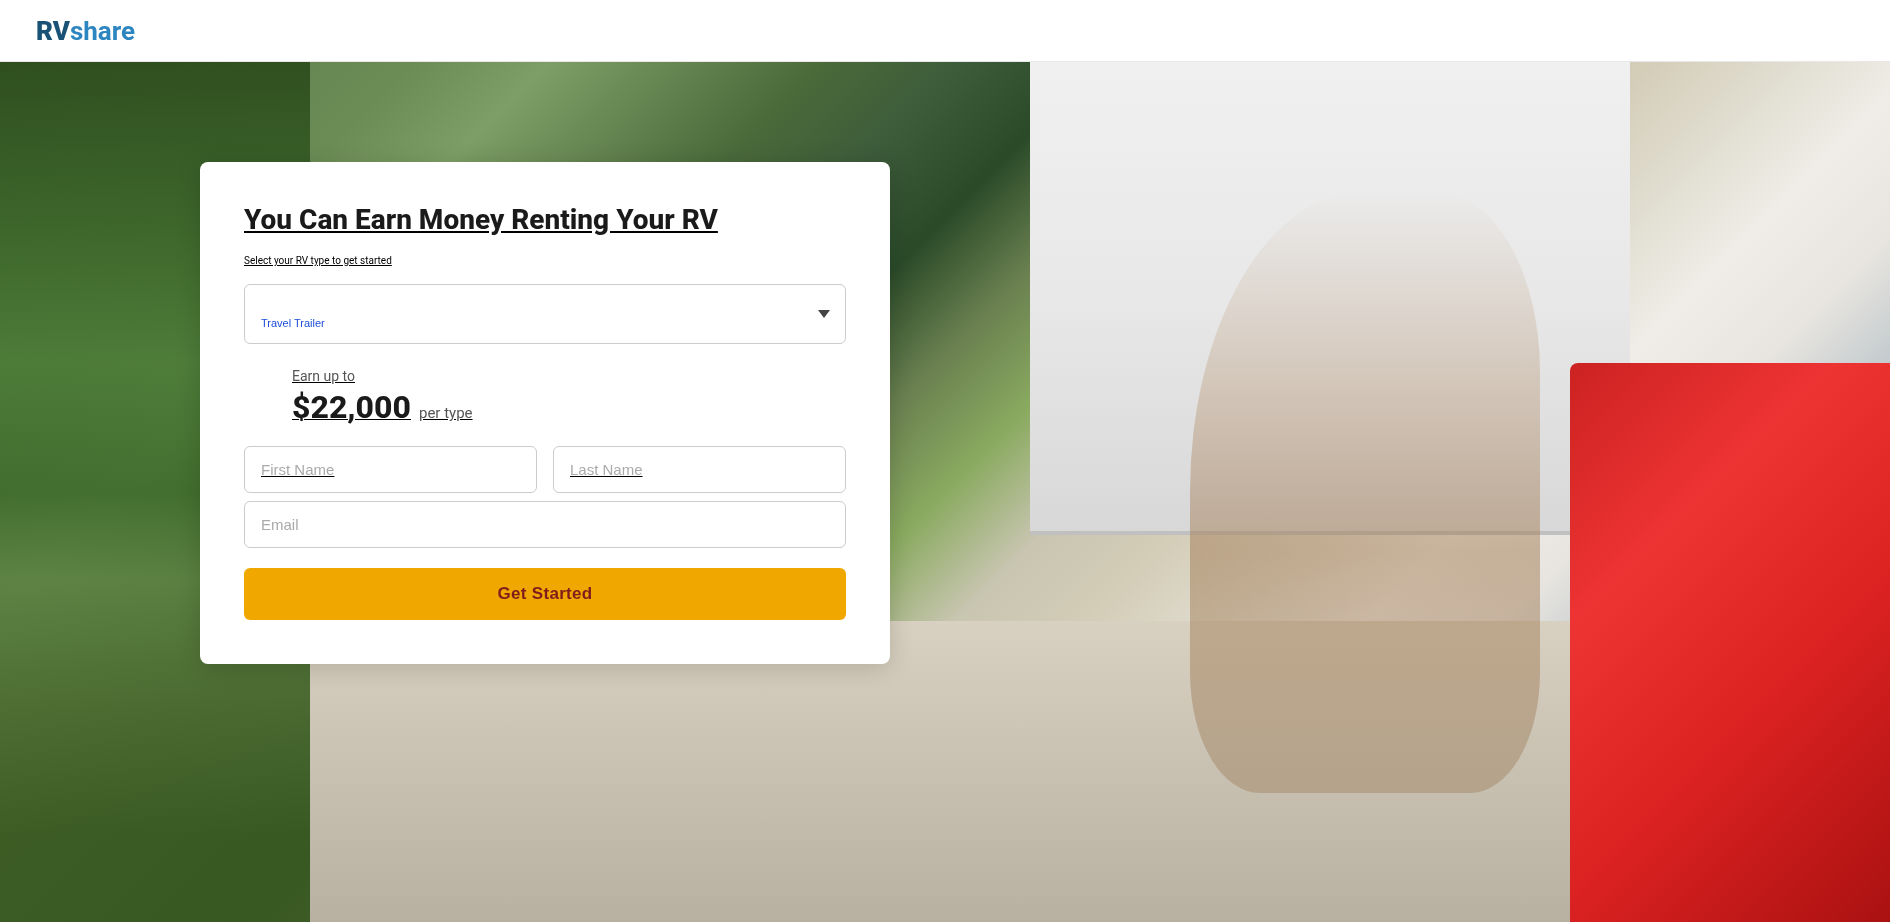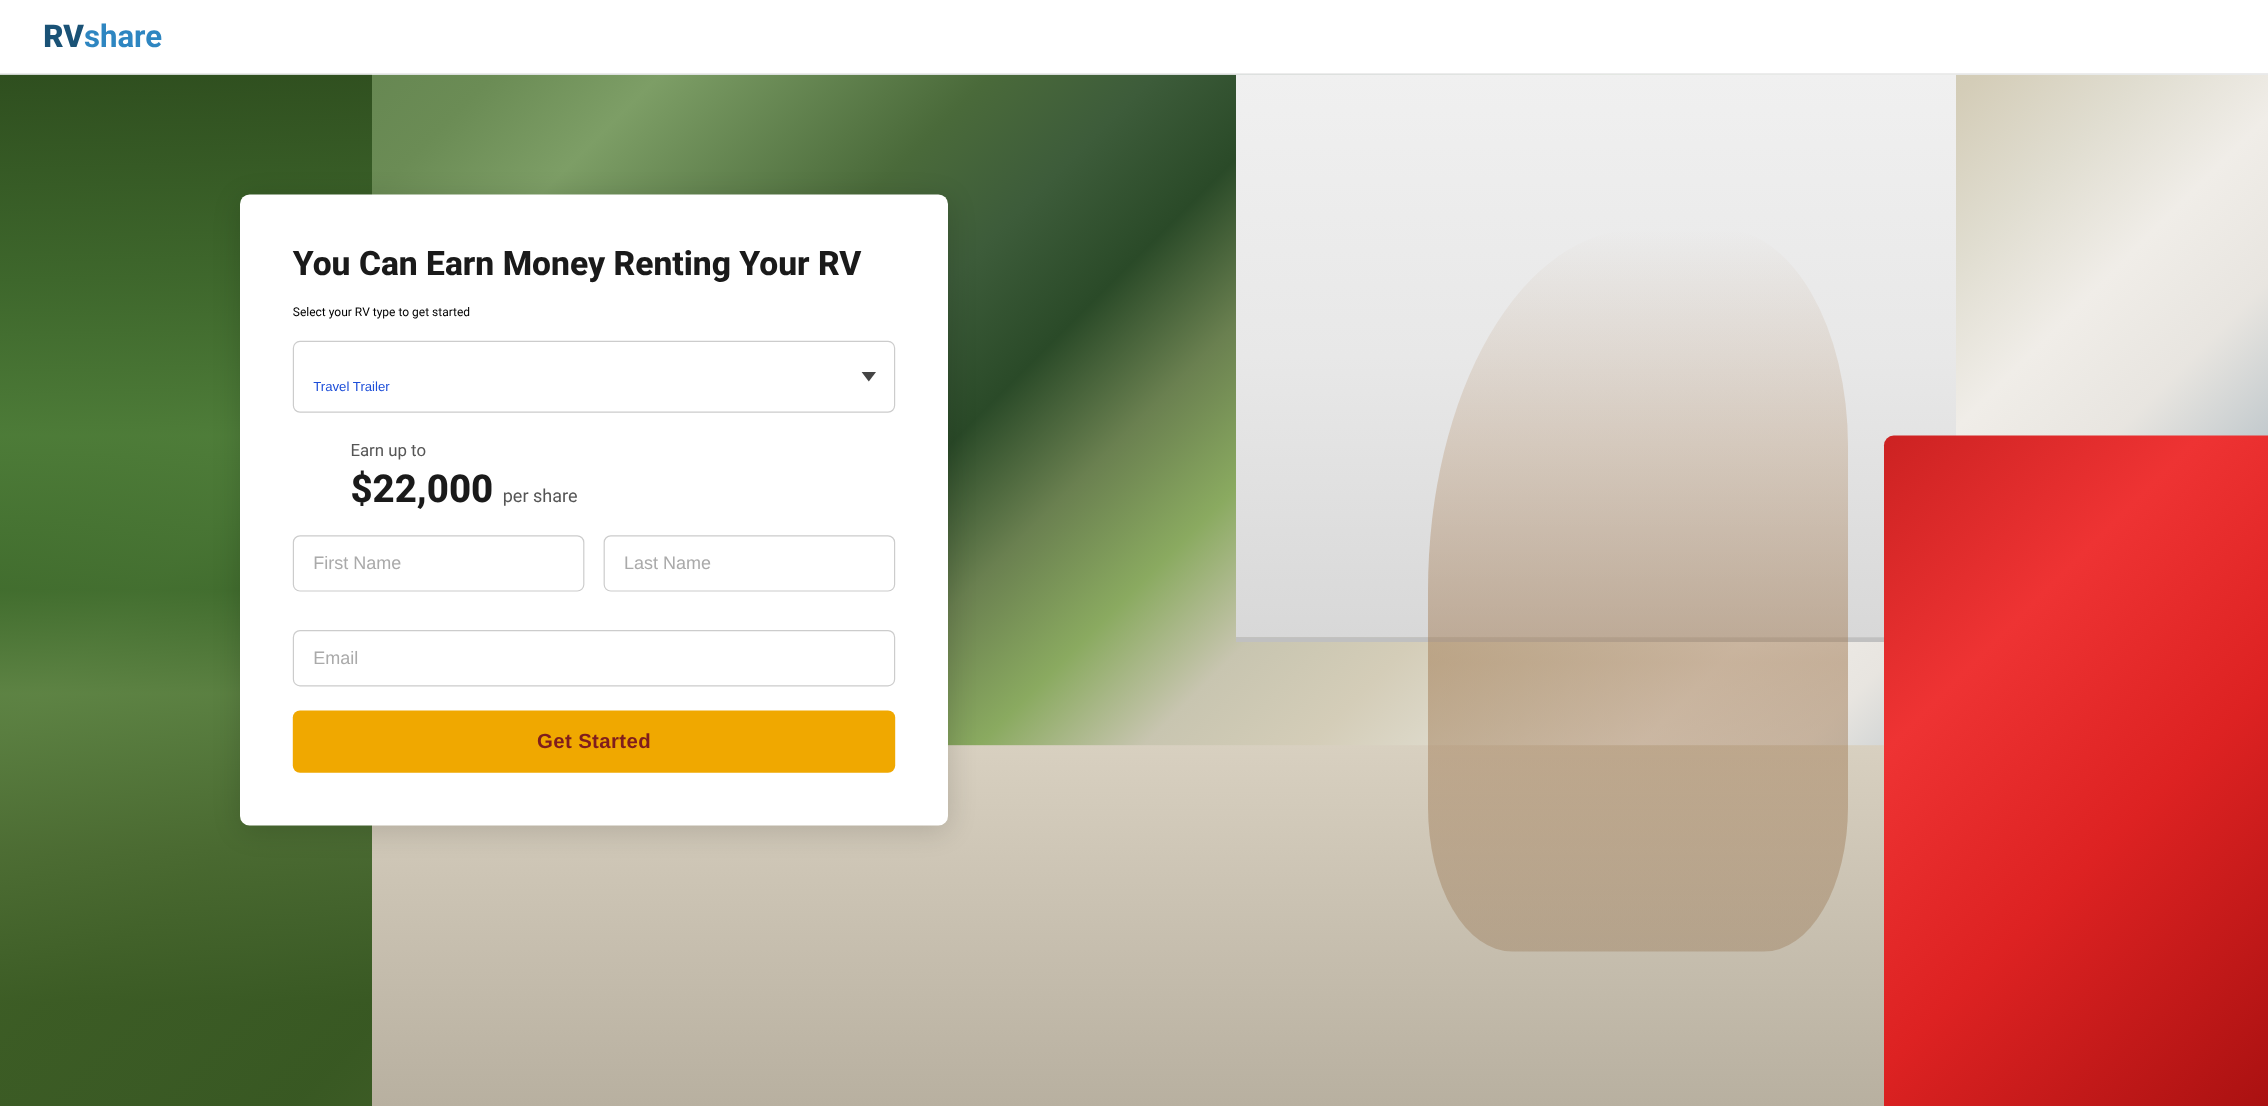--- a/index.html
+++ b/index.html
@@ -155,26 +155,27 @@
         rgba(180,140,100,0.3) 30%,
         rgba(160,120,80,0.5) 60%,
         rgba(140,100,60,0.3) 100%);
       border-radius: 50% 30% 20% 20%;
     }
 
     .form-card-inner {
       position: absolute;
       top: 162px;
       left: 200px;
-      width: 590px;
+      width: 690px;
       background: #fff;
       border-radius: 8px;
       padding: 40px 44px 44px;
       box-shadow: 0 4px 24px rgba(0,0,0,0.15);
       z-index: 10;
+      text-decoration: underline;
     }
 
     .form-title {
       font-size: 28px;
       font-weight: 800;
       color: #1a1a1a;
       line-height: 1.25;
       margin-bottom: 18px;
     }
 
@@ -237,21 +238,21 @@
     .earn-period {
       font-size: 15px;
       color: #555;
       margin-left: 8px;
       font-weight: 400;
     }
 
     .form-row {
       display: flex;
       gap: 16px;
-      margin-bottom: 32px;
+      margin-bottom: 8px;
     }
 
     .form-input {
       width: 100%;
       padding: 14px 16px;
       border: 1.5px solid #ccc;
       border-radius: 6px;
       font-size: 15px;
       color: #333;
       outline: none;
@@ -323,21 +324,21 @@
       <option value="fifth_wheel">Fifth Wheel</option>
       <option value="camper_van">Camper Van</option>
       <option value="toy_hauler">Toy Hauler</option>
       <option value="popup_camper">Pop-up Camper</option>
     </select>
     <span class="select-chevron"></span>
   </div>
 
   <div class="earn-section">
     <div class="earn-label">Earn up to</div>
-    <span class="earn-amount">$22,000</span><span class="earn-period">per share</span>
+    <span class="earn-amount">$22,000</span><span class="earn-period">per type</span>
   </div>
 
   <div class="form-row">
     <input class="form-input" type="text" placeholder="First Name" style="">
     <input class="form-input" type="text" placeholder="Last Name" style="">
   </div>
 
   <div class="email-row">
     <input class="form-input" type="email" placeholder="Email" style="">
   </div>

